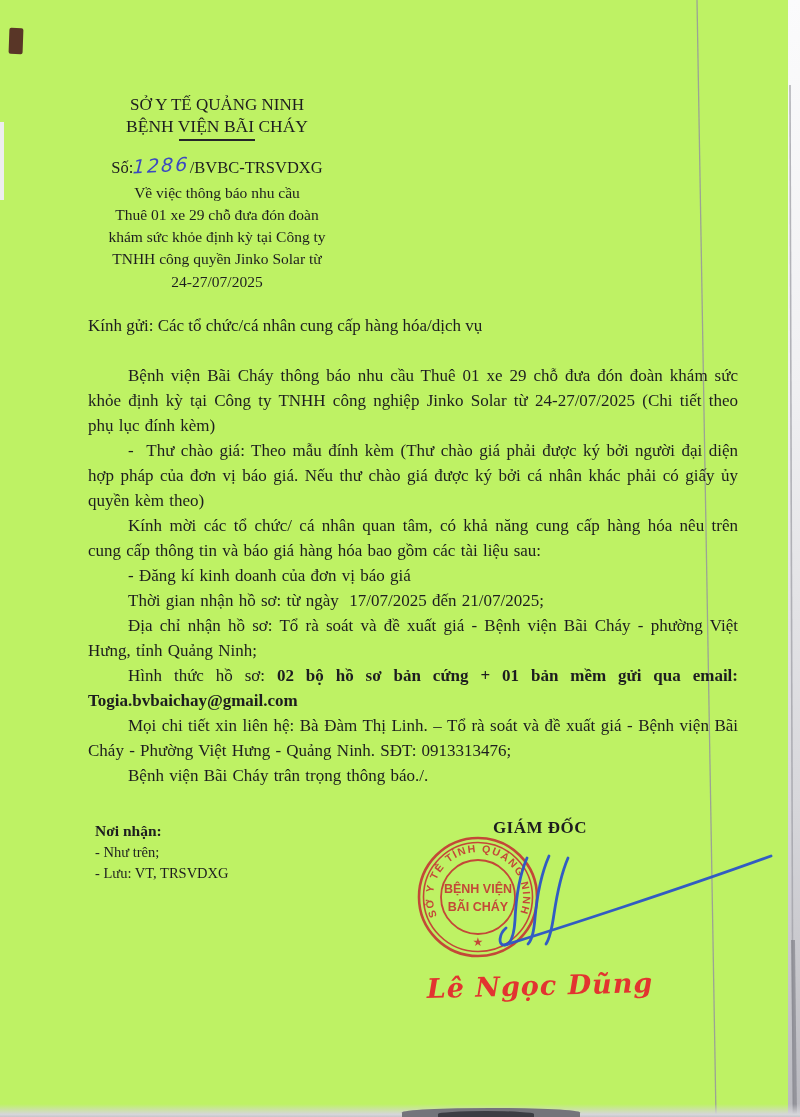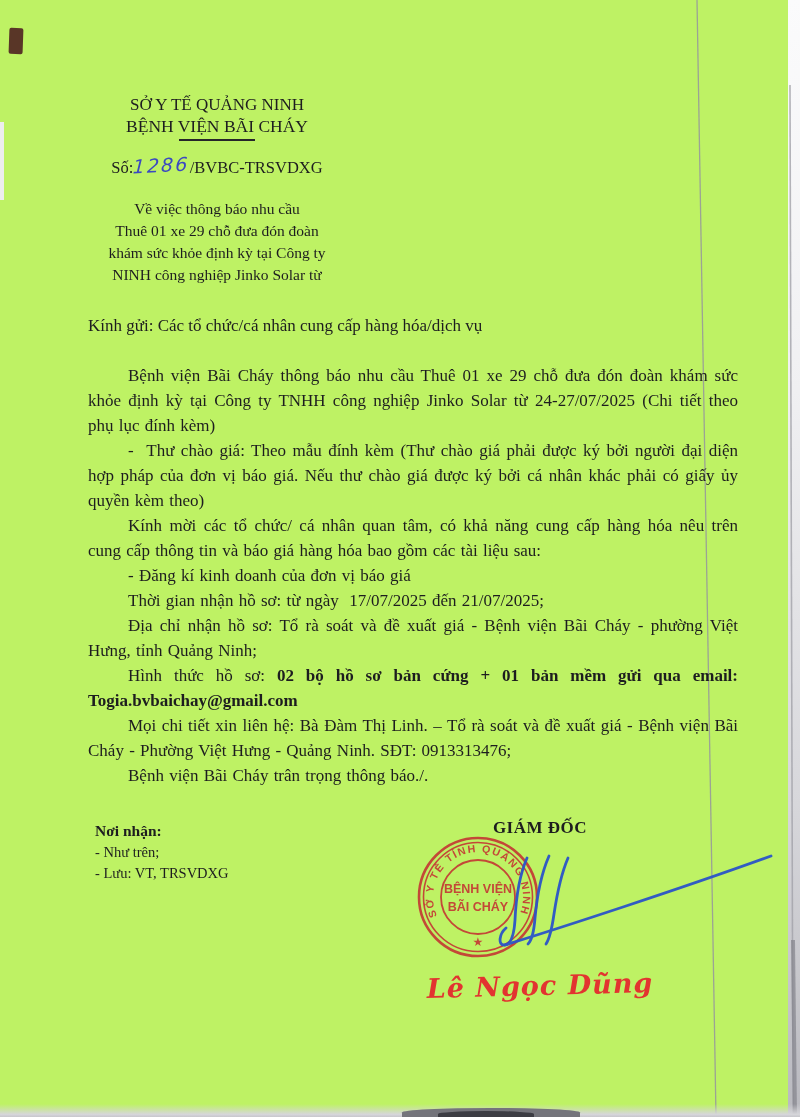--- a/index.html
+++ b/index.html
@@ -20,21 +20,21 @@
   .artifact-svg{position:absolute;left:0;top:0;pointer-events:none;}
   
   .header-left{position:absolute;left:60px;top:95px;width:314px;text-align:center;}
   .hl1{font-size:17px;line-height:20px;}
   .hl2{font-size:17.5px;line-height:22px;font-weight:normal;}
   .hl-rule{width:76px;height:1.5px;background:#26262a;margin:2px auto 0;}
   .doc-no{margin-top:14px;font-size:16.5px;}
   .hand-no{display:inline-block;font-family:"DejaVu Sans",sans-serif;font-style:italic;
            font-size:19px;color:#3b49c1;letter-spacing:2px;transform:skewX(-6deg) rotate(-3deg);
            position:relative;top:-1px;}
-  .subject{margin-top:20px;font-size:15.5px;line-height:22.3px;}
+  .subject{margin-top:4px;font-size:15.5px;line-height:22.3px;}
   .header-right{position:absolute;left:358px;top:95px;width:374px;text-align:center;}
   .hr1{font-size:16.5px;line-height:20px;font-weight:bold;white-space:nowrap;}
   .hr2{font-size:17px;line-height:22px;font-weight:bold;margin-top:3px;}
   .hr2 span{border-bottom:1.6px solid #26262a;padding:0 7px 1px;}
   .dateline{margin-top:17px;font-style:italic;font-size:16.5px;}
   
   .kinh-gui{position:absolute;left:88px;top:316px;width:650px;text-align:left;font-size:17px;}
   .body-block{position:absolute;left:88px;top:363px;width:650px;font-size:17px;line-height:25px;
               text-align:justify;word-spacing:1px;}
   .body-block p{margin:0;text-indent:40px;}
@@ -69,21 +69,22 @@
 
   <div class="header-left">
     <div class="hl1">SỞ Y TẾ QUẢNG NINH</div>
     <div class="hl2">BỆNH VIỆN BÃI CHÁY</div>
     <div class="hl-rule"></div>
     <div class="doc-no"><span>Số:</span><span class="hand-no">1286</span><span>/BVBC-TRSVDXG</span></div>
     <div class="subject">
         <div>Về việc thông báo nhu cầu</div>
         <div>Thuê 01 xe 29 chỗ đưa đón đoàn</div>
         <div>khám sức khỏe định kỳ tại Công ty</div>
-        <div>NINH công nghiệp Jinko Solar từ</div>
+        <div>TNHH công quyền Jinko Solar từ</div>
+        <div>24-27/07/2025</div>
       </div>
   </div>
 
 
   <div class="kinh-gui">Kính gửi: Các tổ chức/cá nhân cung cấp hàng hóa/dịch vụ</div>
 
   <div class="body-block">
       <p><span>Bệnh viện Bãi Cháy thông báo nhu cầu Thuê 01 xe 29 chỗ đưa đón đoàn khám sức khỏe định kỳ tại Công ty TNHH công nghiệp Jinko Solar từ 24-27/07/2025 (Chi tiết theo phụ lục đính kèm)</span></p>
       <p><span>-&nbsp; Thư chào giá: Theo mẫu đính kèm (Thư chào giá phải được ký bởi người đại diện hợp pháp của đơn vị báo giá. Nếu thư chào giá được ký bởi cá nhân khác phải có giấy ủy quyền kèm theo)</span></p>
       <p><span>Kính mời các tổ chức/ cá nhân quan tâm, có khả năng cung cấp hàng hóa nêu trên cung cấp thông tin và báo giá hàng hóa bao gồm các tài liệu sau:</span></p>

